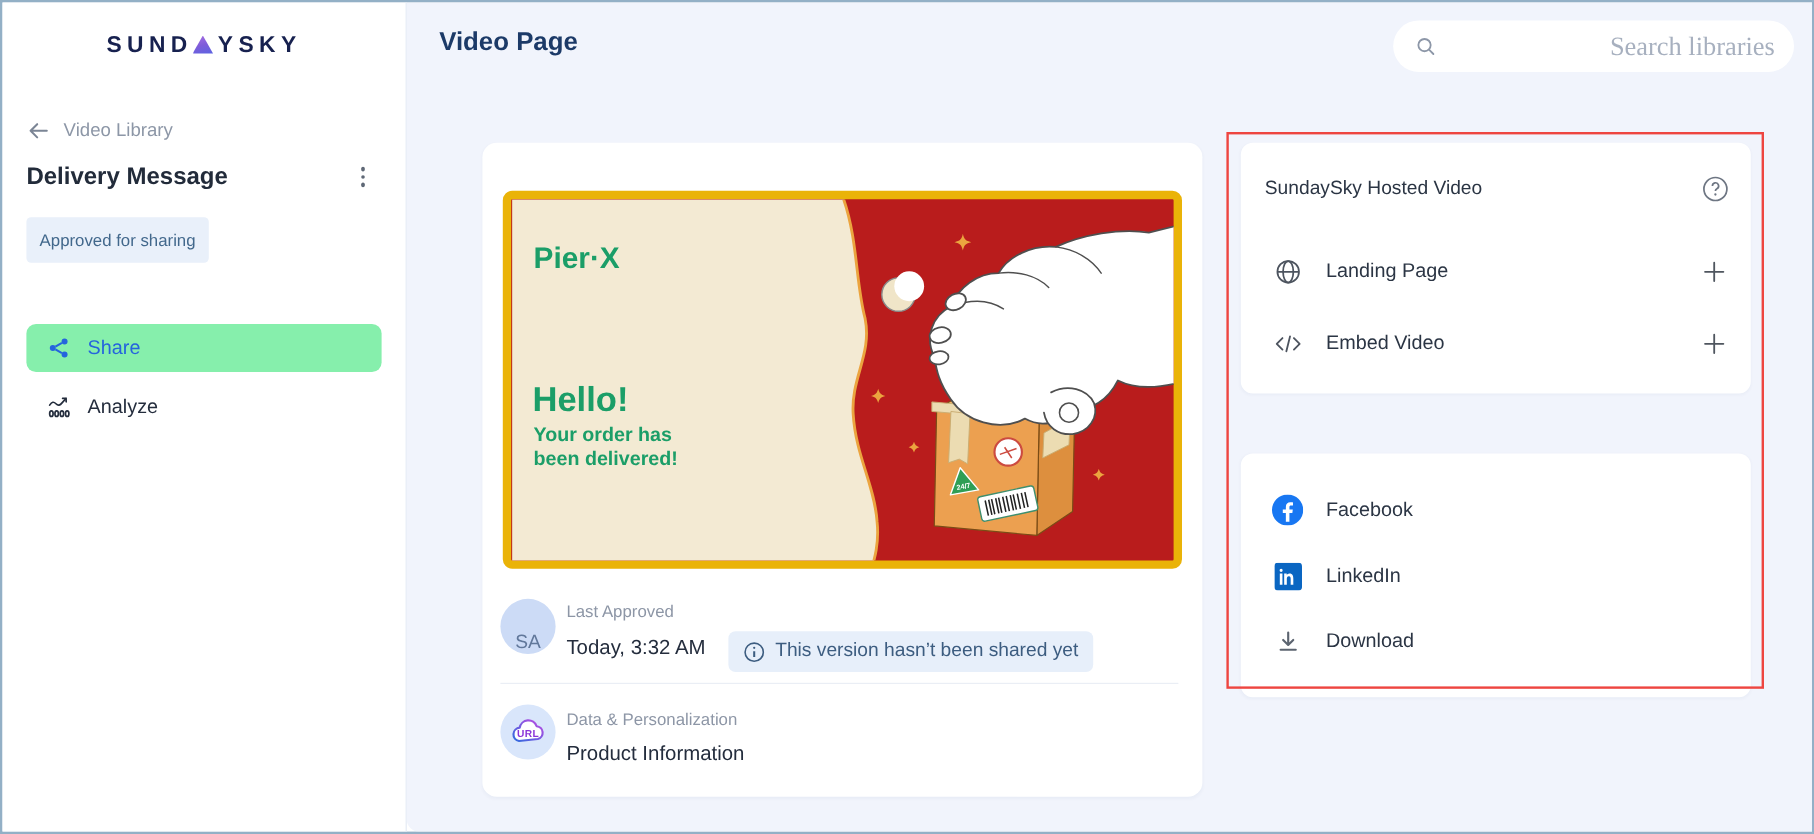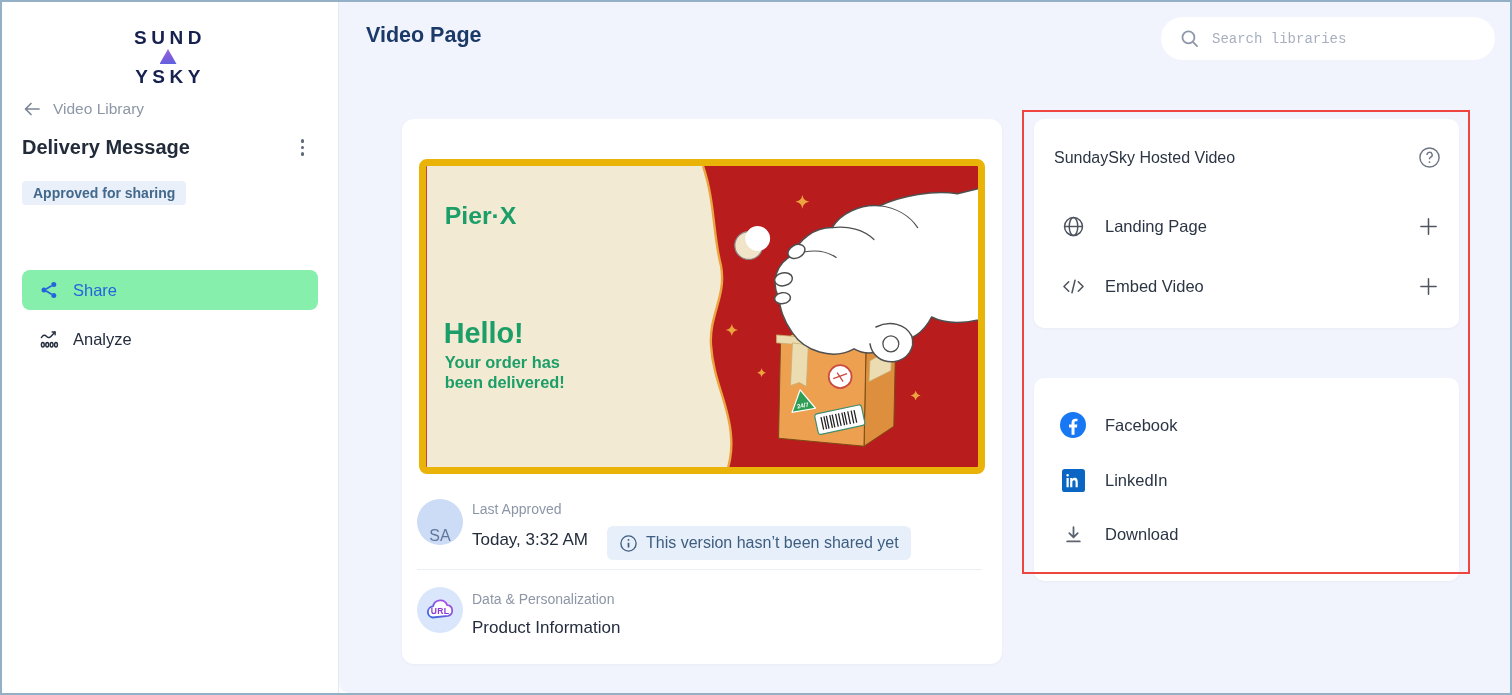--- a/index.html
+++ b/index.html
@@ -1,48 +1,48 @@
 <!DOCTYPE html>
 <html><head>
 <meta charset="utf-8">
 <style>
   * { margin:0; padding:0; box-sizing:border-box; }
   body { background:#fff; font-family:"Liberation Sans", sans-serif; }
   .app { position:relative; width:1512px; height:695px; border:2px solid #93b0c6; background:#fff; overflow:hidden; }
 
   
   .sidebar { position:absolute; left:0; top:0; bottom:0; width:337px; background:#fff; border-right:1px solid #e4eaf4; }
-  .logo { position:absolute; top:25px; left:0; width:100%; display:flex; justify-content:center; align-items:center;flex-direction:column; }
+  .logo { position:absolute; top:25px; left:0; width:100%; display:flex; justify-content:center; align-items:center; }
   .logo-text { font-size:19px; font-weight:800; letter-spacing:4.5px; color:#17214f; }
   .logo-tri { width:17px; height:15px; margin:0 4px 2px 0; background:linear-gradient(165deg,#a66ee2 0%,#7e5cd9 50%,#5a64e2 100%); clip-path:polygon(50% 0,100% 100%,0 100%); }
 
   .back-link { position:absolute; left:20px; top:97px; display:flex; align-items:center; gap:11px; cursor:pointer; }
   .back-label { font-size:15.5px; color:#8d97a7; }
 
   .project-row { position:absolute; left:20px; top:133px; width:290px; display:flex; justify-content:space-between; align-items:center; }
   .project-title { font-size:20px; font-weight:600; color:#222b3a; }
   .kebab { display:flex; flex-direction:column; gap:3px; padding:4px 8px; cursor:pointer; }
   .kebab i { width:3.5px; height:3.5px; border-radius:50%; background:#5f6876; }
 
-  .status-badge { position:absolute; left:20px; top:179px; height:24px; display:inline-flex; align-items:center; padding:0 11px; background:#e9f0fa; border-radius:4px; font-size:14px; color:#42688c;font-weight:bold; }
+  .status-badge { position:absolute; left:20px; top:179px; height:38px; display:inline-flex; align-items:center; padding:0 11px; background:#e9f0fa; border-radius:4px; font-size:14px; color:#42688c; }
 
   .nav { position:absolute; left:20px; top:268px; width:296px; }
   .nav-item { display:flex; align-items:center; height:38px; margin-bottom:10px; border-radius:8px; cursor:pointer; }
   .nav-item.active { height:40px; background:#86efac; }
   .nav-item .n-ico { width:22px; margin-left:16px; display:flex; align-items:center; justify-content:center; }
   .nav-item .n-label { margin-left:13px; font-size:16.5px; color:#242d3d; }
   .nav-item.active .n-label { color:#2564dd; }
 
   
   .main { position:absolute; left:337px; top:0; right:0; bottom:0; background:#f1f4fc; border-bottom-left-radius:10px; }
   .page-title { position:absolute; left:27px; top:21px; font-size:21.5px; font-weight:600; color:#1c3a68; }
 
   .search { position:absolute; top:15px; right:15px; width:334px; height:43px; background:#fff; border-radius:22px; display:flex; align-items:center; }
   .search svg { margin-left:18px; }
-  .search input { flex:1; border:none; outline:none; background:transparent; margin:0 16px 0 12px; font-size:14px; color:#3a4453; font-family:Liberation Mono, monospace; }
+  .search input { flex:1; border:none; outline:none; background:transparent; margin:0 16px 0 12px; font-size:22px; color:#3a4453; font-family:Liberation Serif, serif;text-align:right; }
   .search input::placeholder { color:#a7b0bf; }
 
   .video-card { position:absolute; left:63px; top:117px; width:600px; height:545px; background:#fff; border-radius:12px; box-shadow:0 1px 3px rgba(25,48,94,.04); }
   .thumb { position:absolute; left:17px; top:40px; width:566px; height:315px; border:7px solid #eab308; border-radius:8px; overflow:hidden; background:#b91c1c; cursor:pointer; }
   .thumb svg { display:block; }
   .t-brand { font-family:"Liberation Sans",sans-serif; font-weight:bold; font-size:25px; }
   .t-head  { font-family:"Liberation Sans",sans-serif; font-weight:bold; font-size:29px; }
   .t-sub   { font-family:"Liberation Sans",sans-serif; font-weight:bold; font-size:16.5px; }
 
   .avatar { position:absolute; width:46px; height:46px; border-radius:50%; display:flex; align-items:center; justify-content:center; }

